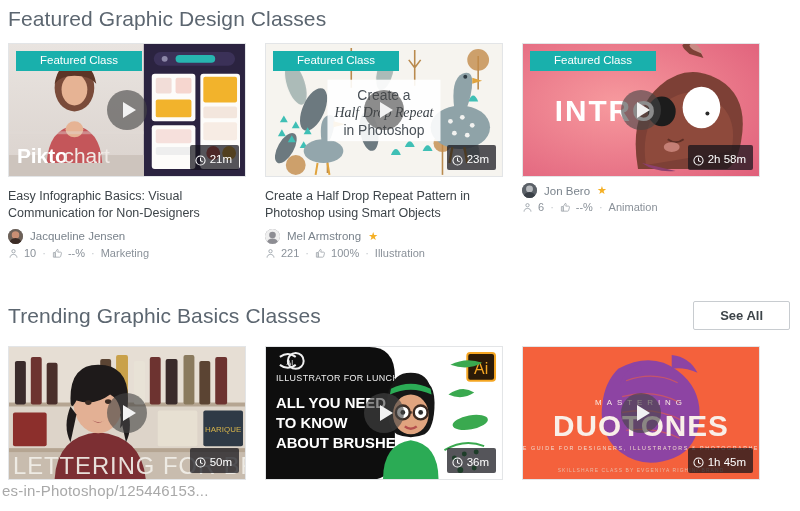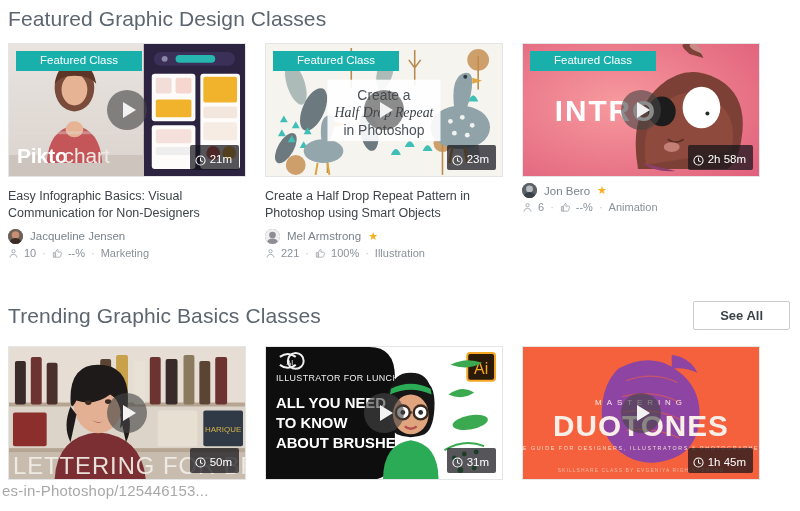--- a/index.html
+++ b/index.html
@@ -459,21 +459,21 @@
               <circle cx="196" cy="124" r="3"></circle>
                 <circle cx="210" cy="122" r="2.5"></circle>
             </g>
           </svg>
           <div class="play"></div>
           <div class="badge-duration">
             <svg class="clock-ico" viewBox="0 0 24 24">
               <circle cx="12" cy="12" r="10" fill="none" stroke="#fff" stroke-width="2.2"></circle>
               <path d="M12 6.5v6l4 2" fill="none" stroke="#fff" stroke-width="2.2" stroke-linecap="round"></path>
             </svg>
-            <span>31m</span>
+            <span>36m</span>
           </div>
         </div>
       </div>
 
       <div class="card">
         <div class="thumb">
           <svg class="thumb-art" viewBox="0 0 238 134" preserveAspectRatio="none">
             <rect width="238" height="134" fill="#f4613c"></rect>
 
             <g fill="#7c3fb5" opacity=".85">

